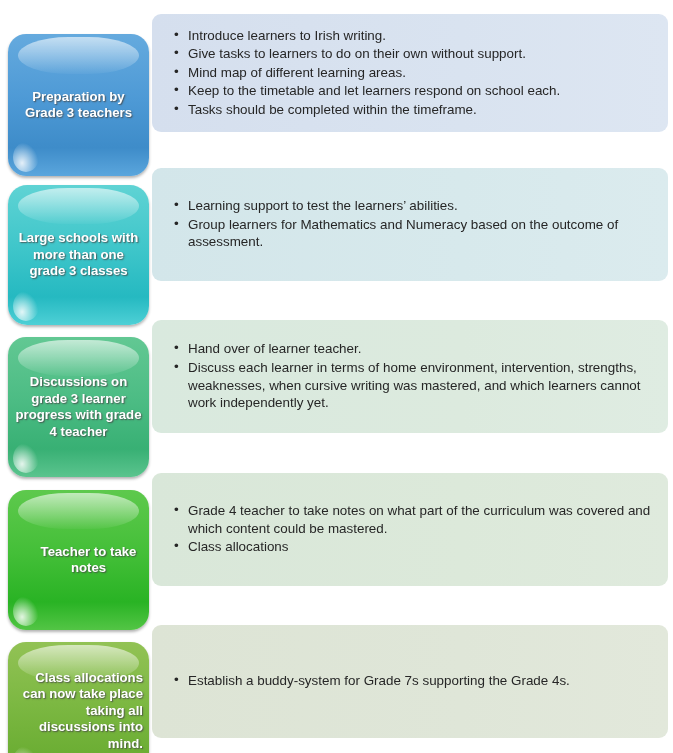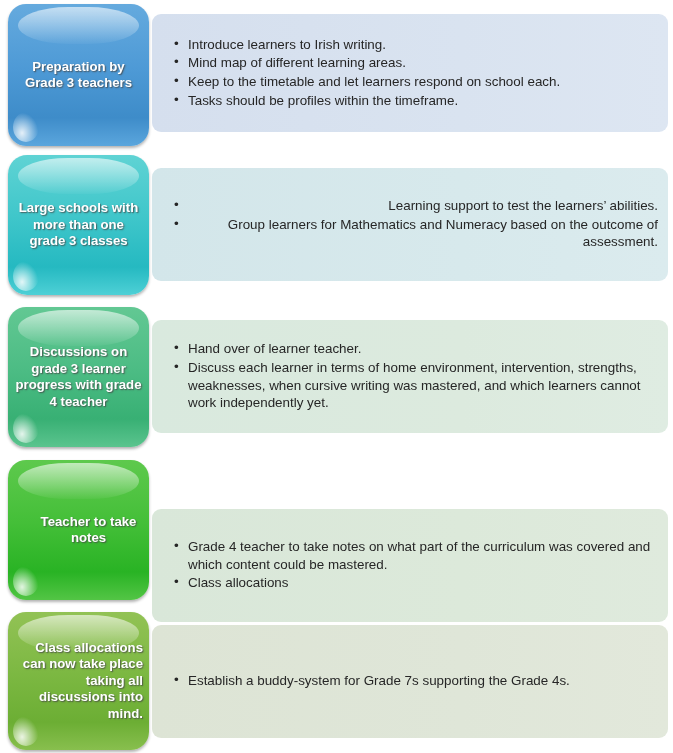--- a/index.html
+++ b/index.html
@@ -67,20 +67,21 @@
     left: 8px;
     width: 141px;
     border-radius: 18px;
     box-sizing: border-box;
     display: flex;
     align-items: center;
     justify-content: center;
     text-align: center;
     overflow: hidden;
     box-shadow: 0 2px 3px rgba(0,0,0,0.30);
+    margin-top: 30px;
   }
   .block .blabel {
     position: relative;
     z-index: 3;
     font-size: 13.2px;
     line-height: 16.5px;
     font-weight: bold;
     color: #ffffff;
     text-shadow: 1px 1px 1.4px rgba(70,70,70,0.85);
     padding: 0 6px;
@@ -114,37 +115,38 @@
 
   
   .block.blue   { background: linear-gradient(to bottom, #65aade 0%, #4e9ad6 45%, #3e8cc9 80%, #5ba6dd 100%); }
   .block.teal   { background: linear-gradient(to bottom, #5fd3d4 0%, #3fc6ca 45%, #25b9c1 80%, #4ed0d6 100%); }
   .block.green1 { background: linear-gradient(to bottom, #62c893 0%, #4cbc84 45%, #38b074 80%, #5bc48e 100%); }
   .block.green2 { background: linear-gradient(to bottom, #5ec94d 0%, #44bf38 45%, #29b324 80%, #53c545 100%); }
   .block.green3 { background: linear-gradient(to bottom, #92c255 0%, #7cb842 45%, #6cae34 80%, #88bf4e 100%); text-align: right; }
 
   
   .panel.blue   { background: linear-gradient(to right, #d5dfee 0%, #d9e3f0 60%, #dde6f2 100%); }
-  .panel.teal   { background: linear-gradient(to right, #d3e6ea 0%, #d7e9ec 60%, #dbebee 100%); text-align: right; }
+  .panel.teal   { background: linear-gradient(to right, #d3e6ea 0%, #d7e9ec 60%, #dbebee 100%); }
   .panel.green1 { background: linear-gradient(to right, #d9e9de 0%, #dceade 60%, #dfece2 100%); }
-  .panel.green2 { background: linear-gradient(to right, #d9e7d9 0%, #dce9da 60%, #dfeadd 100%); margin-top: 36px; }
+  .panel.green2 { background: linear-gradient(to right, #d9e7d9 0%, #dce9da 60%, #dfeadd 100%); }
   .panel.green3 { background: linear-gradient(to right, #dde4d5 0%, #dfe6d8 60%, #e2e8db 100%); }
 </style>
 </head>
 <body>
 
 <div class="diagram">
 
   <div class="row" style="top:0px;height:150px;">
     <div class="panel blue" style="top:14px;height:118px;">
       <ul>
         <li>Introduce learners to Irish writing.</li>
+        <li>Give tasks to learners to do on their own without support.</li>
         <li>Mind map of different learning areas.</li>
         <li>Keep to the timetable and let learners respond on school each.</li>
-        <li>Tasks should be profiles within the timeframe.</li>
+        <li>Tasks should be completed within the timeframe.</li>
       </ul>
     </div>
     <div class="block blue" style="top:4px;height:142px;">
       <span class="blabel">Preparation by Grade 3 teachers</span>
     </div>
   </div>
 
   <div class="row" style="top:155px;height:145px;">
     <div class="panel teal" style="top:13px;height:113px;">
       <ul>

